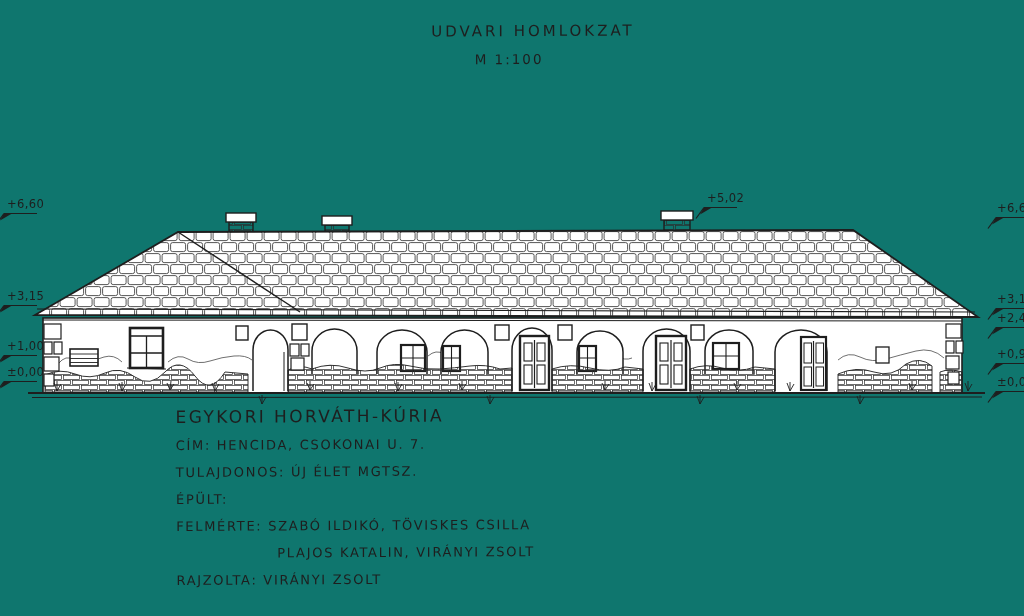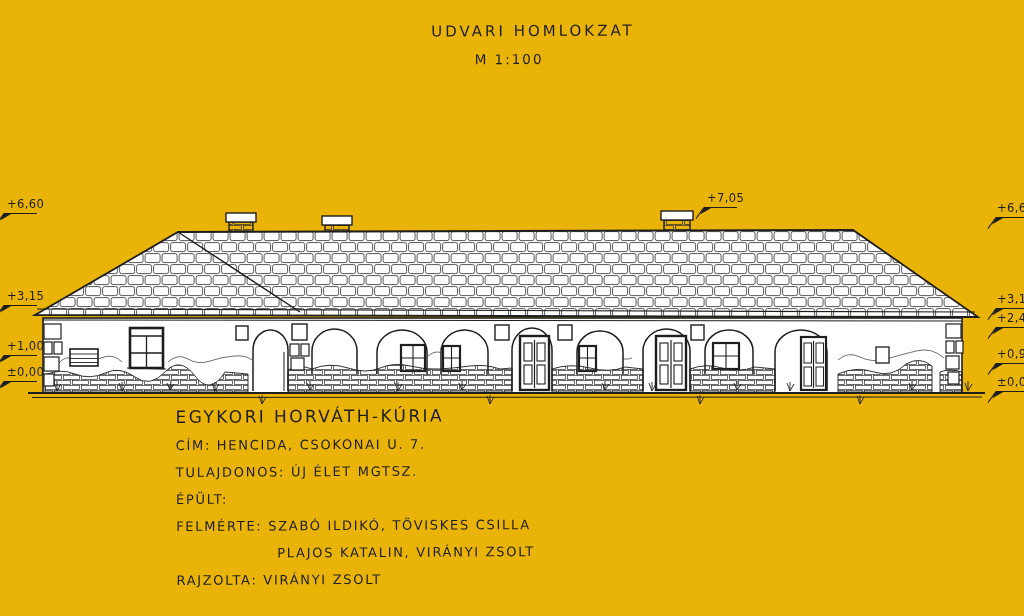--- a/index.html
+++ b/index.html
@@ -1,18 +1,18 @@
 <!DOCTYPE html>
 <html><head>
 <meta charset="utf-8">
 <style>
   html,body{margin:0;padding:0;background:#e8e8e8;}
   #sheet{
     position:relative;width:1024px;height:616px;margin:0 auto;
-    background:#eab308;overflow:hidden;
+    background:#0f766e;overflow:hidden;
     font-family:"DejaVu Sans","Liberation Sans",sans-serif;
     color:#1e1e1e;
   }
   .abs{position:absolute;}
   
   .title-block{left:408px;top:22px;width:250px;text-align:center;transform:rotate(-0.3deg);}
   .title-line{font-size:15px;letter-spacing:3px;font-weight:500;white-space:nowrap;}
   .scale-line{font-size:13.5px;letter-spacing:2px;margin-top:11px;margin-right:48px;}
   
   .level-mark{position:absolute;width:52px;font-size:11.5px;letter-spacing:.4px;line-height:12px;}
@@ -211,21 +211,21 @@
         <path d="M737,390 l-3,-7 M737,390 l0,-9 M737,390 l4,-6"></path>
         <path d="M790,391 l-3,-8 M790,391 l0,-9 M790,391 l4,-7"></path>
         <path d="M860,404 l-3,-8 M860,404 l0,-9 M860,404 l4,-7"></path>
         <path d="M912,390 l-3,-7 M912,390 l0,-9 M912,390 l4,-6"></path>
         <path d="M968,391 l-3,-8 M968,391 l0,-10 M968,391 l4,-7"></path>
       </g>
     </g>
   </svg>
 
   <div class="level-mark" style="left:694px;top:192px;">
-    <span class="lvl-label">+7,05</span>
+    <span class="lvl-label">+5,02</span>
     <svg width="44" height="15" viewBox="0 0 44 15">
       <path d="M43,2.5 L10,2.5"></path>
         <path d="M10,2.5 L2,13.5"></path>
         <polygon points="10,2.5 18,2.5 6,9.5"></polygon>
     </svg>
   </div>
 
   <div class="level-mark" style="left:-6px;top:198px;">
     <span class="lvl-label">+6,60</span>
     <svg width="44" height="15" viewBox="0 0 44 15">

